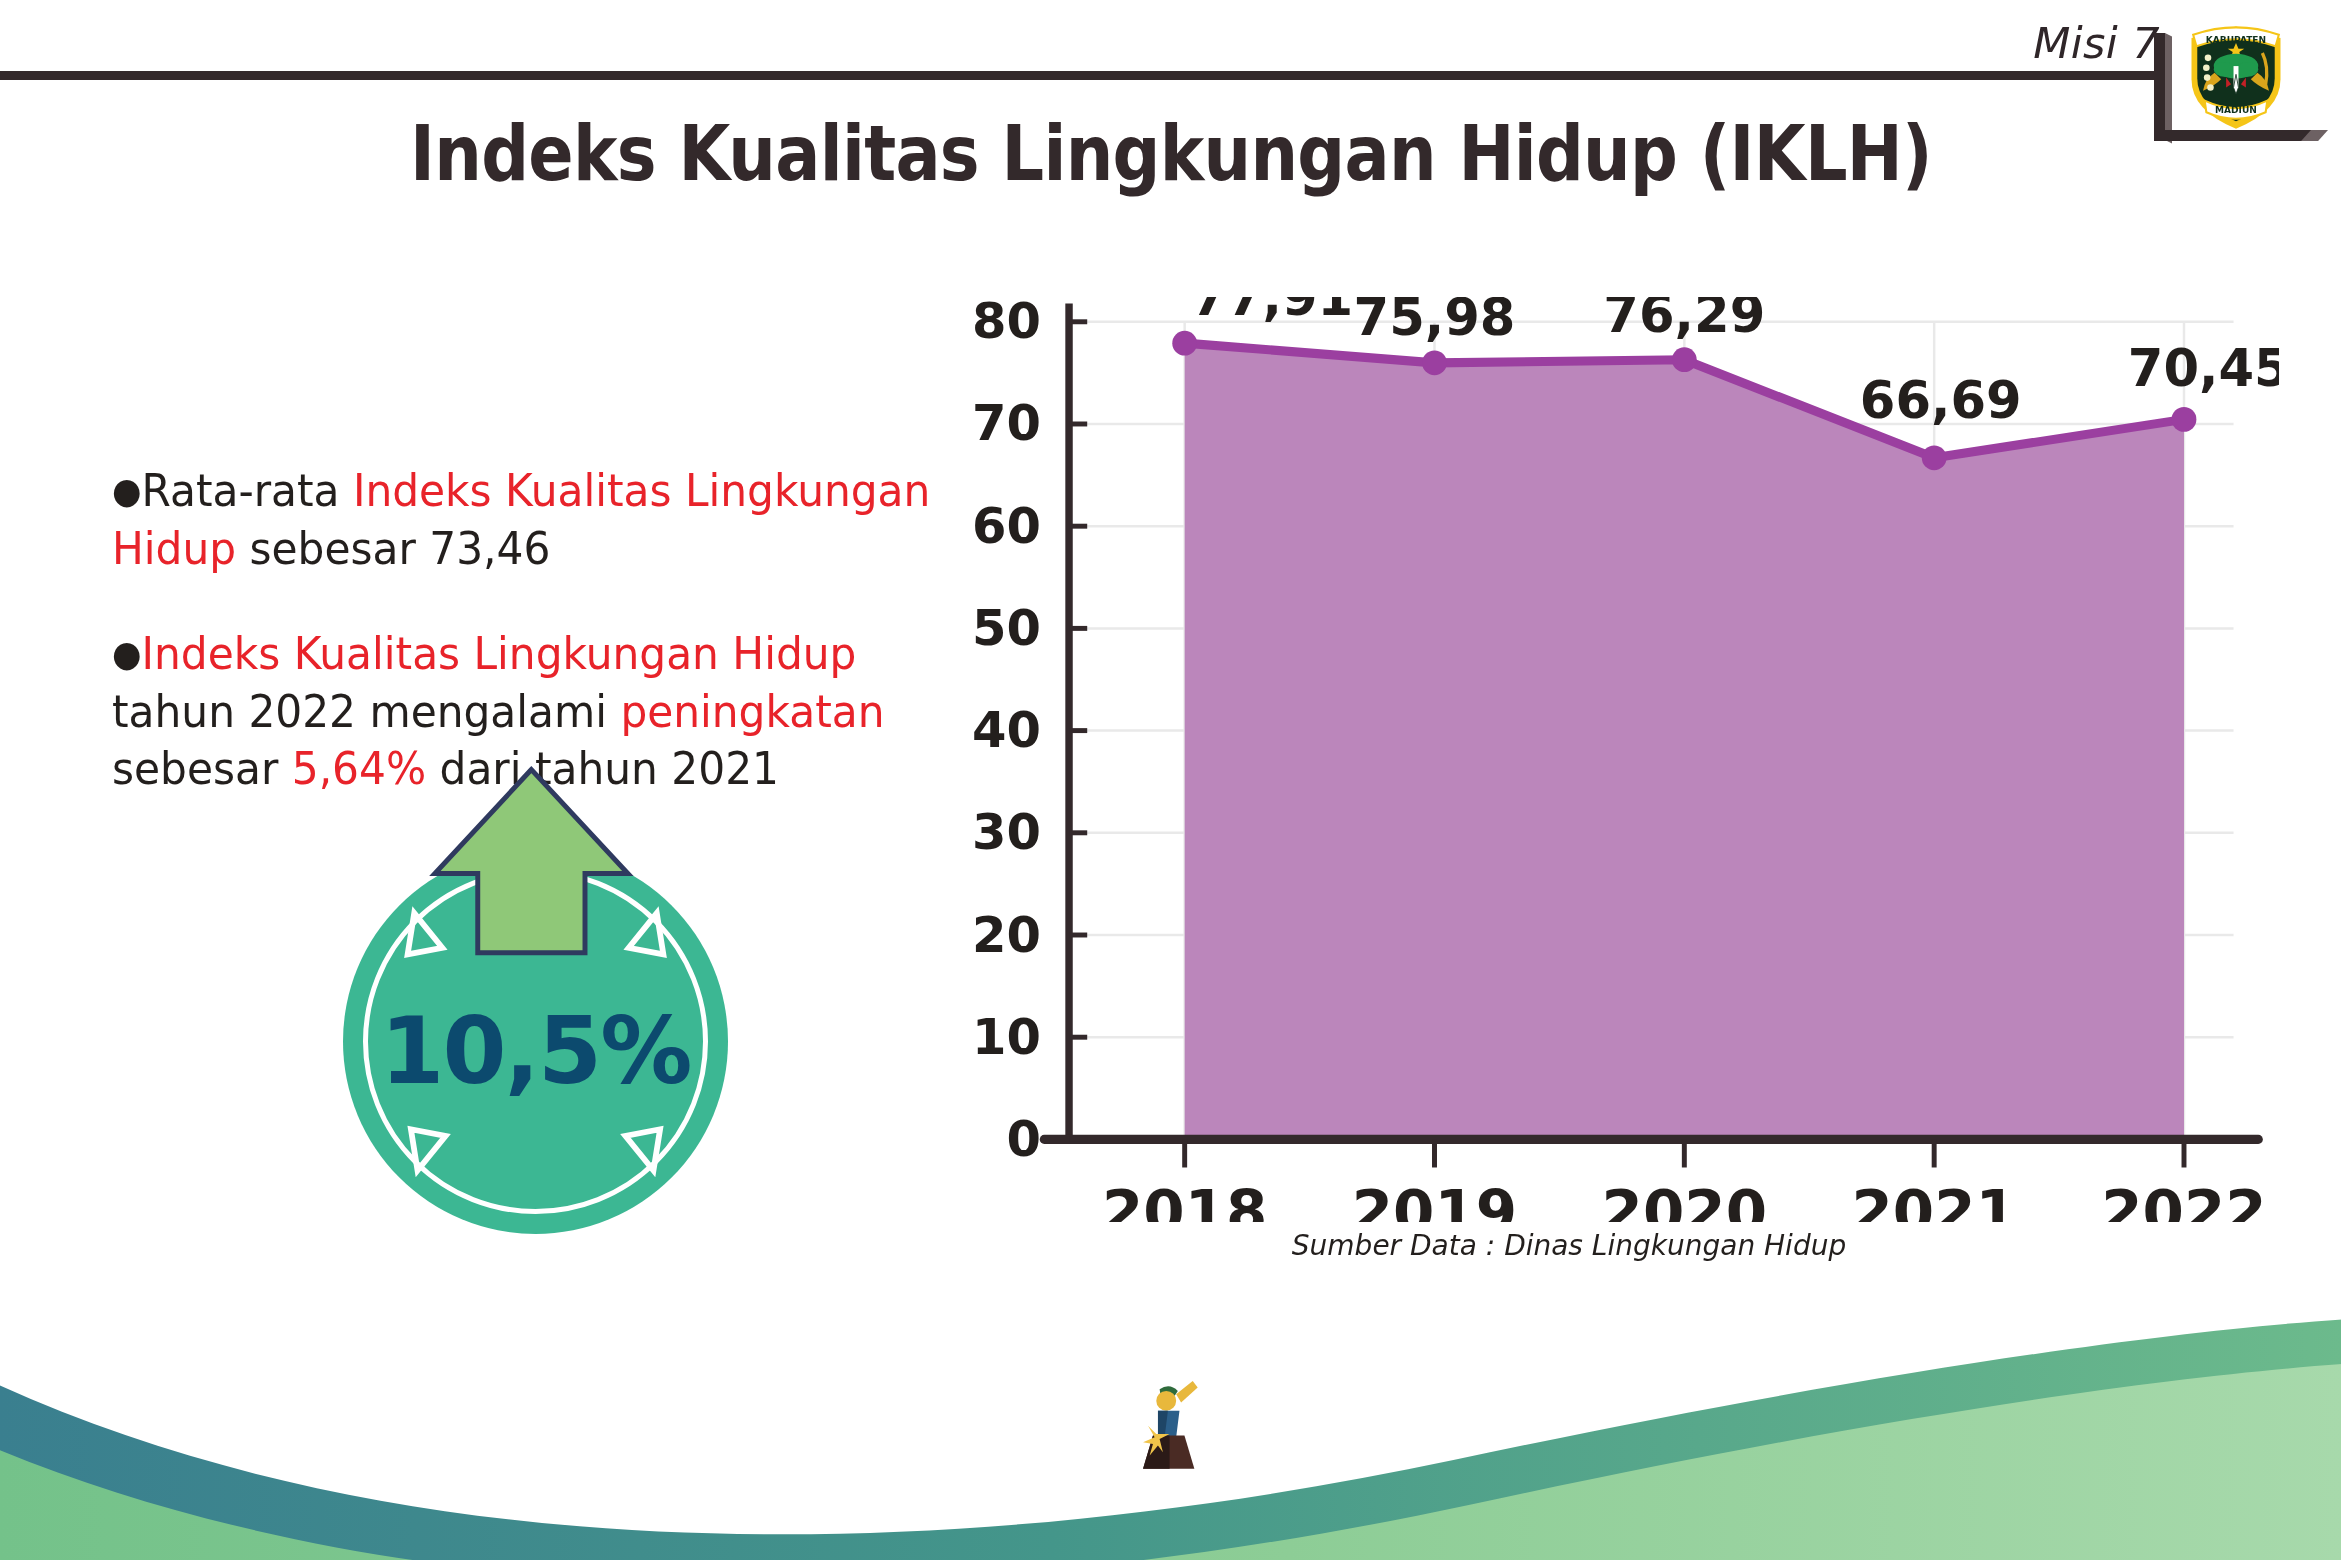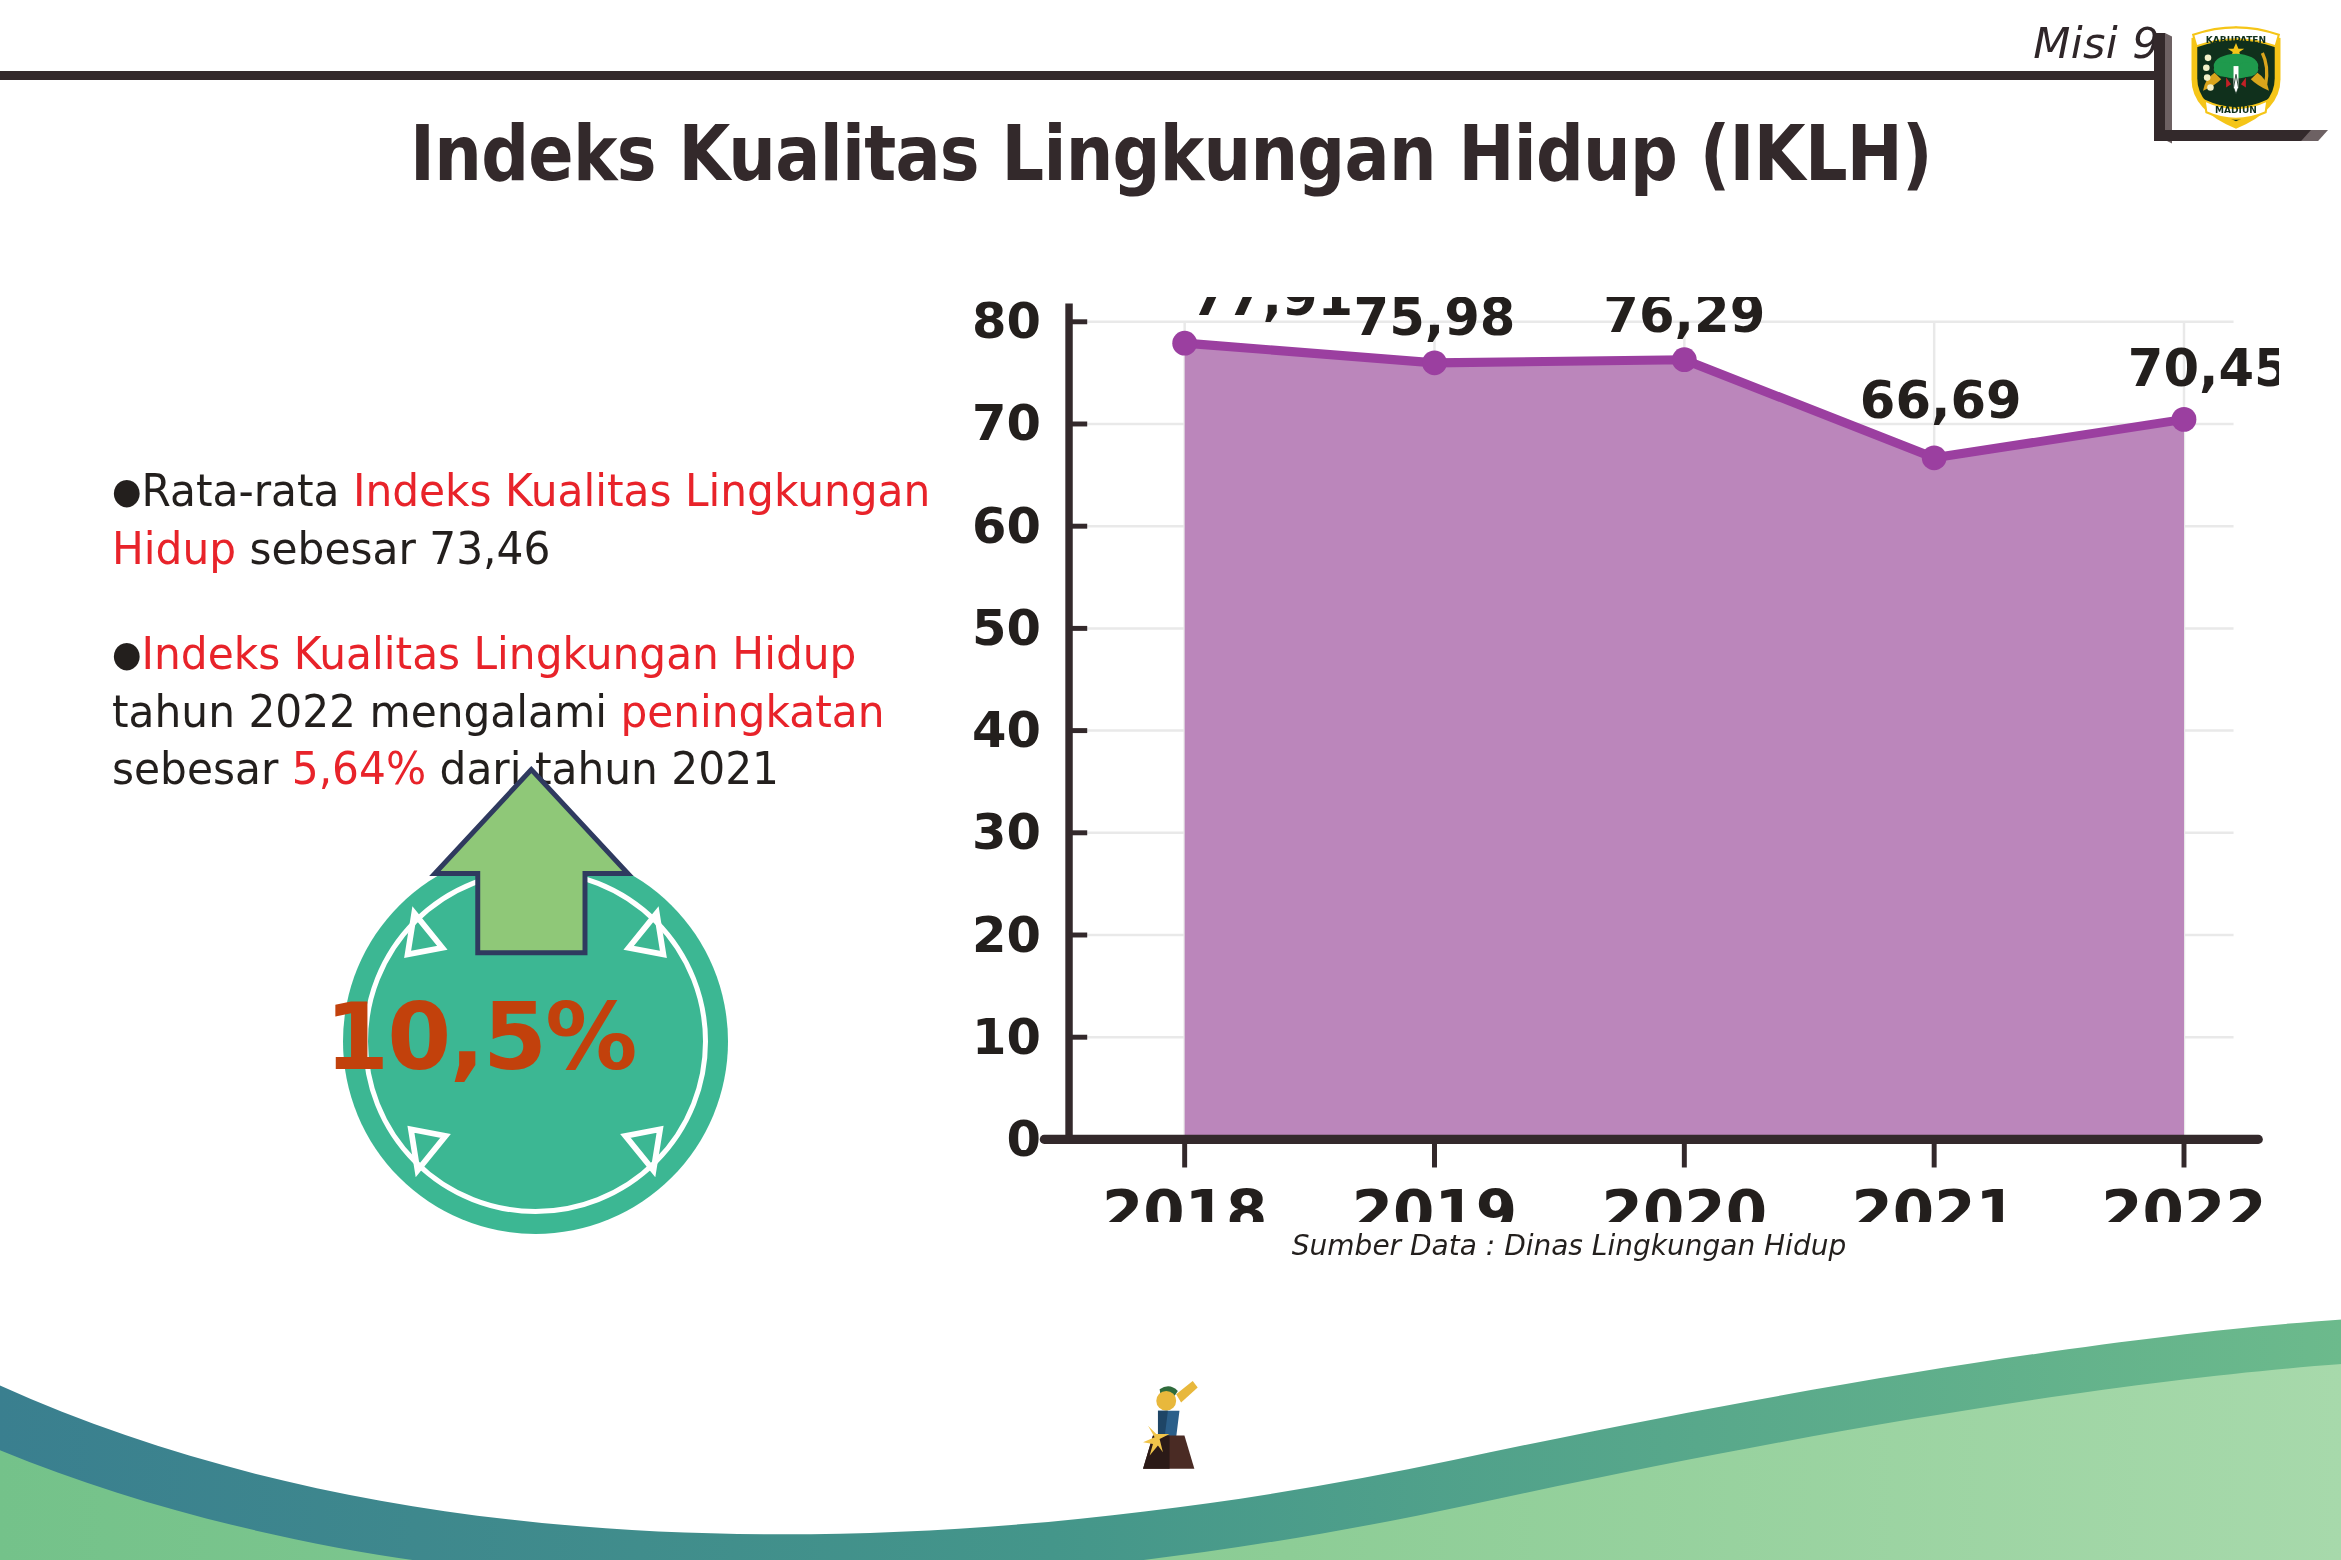--- a/index.html
+++ b/index.html
@@ -148,27 +148,27 @@
     top: 111px;
     width: 345px;
     height: 345px;
     border-radius: 50%;
     border: 5.8px solid #ffffff;
     box-sizing: border-box;
   }
   #badge-value {
     position: absolute;
     left: 0;
-    top: 226px;
+    top: 240px;
     width: 421px;
-    text-align: left;
+    text-align: center;
     font-family: "DejaVu Sans", sans-serif;
     font-weight: bold;
     font-size: 92px;
-    color: #c2410c;
+    color: #0c4a6e;
     letter-spacing: -1.7px;
   }
 
   
   #chart-panel {
     position: absolute;
     left: 941px;
     top: 297px;
     width: 1338px;
     height: 974px;
@@ -201,21 +201,21 @@
     bottom: 84px;
     width: 83px;
     height: 101px;
   }
 </style>
 </head>
 <body>
 
 <div id="header-rule"></div>
 
-<div id="misi-label">Misi 9</div>
+<div id="misi-label">Misi 7</div>
 
 <div id="emblem-bracket">
   <div class="bar-v"></div>
   <div class="bar-v-shade"></div>
   <div class="bar-h"></div>
   <div class="bar-h-shade"></div>
 </div>
 
 <svg id="emblem" viewBox="0 0 128 142">
 

